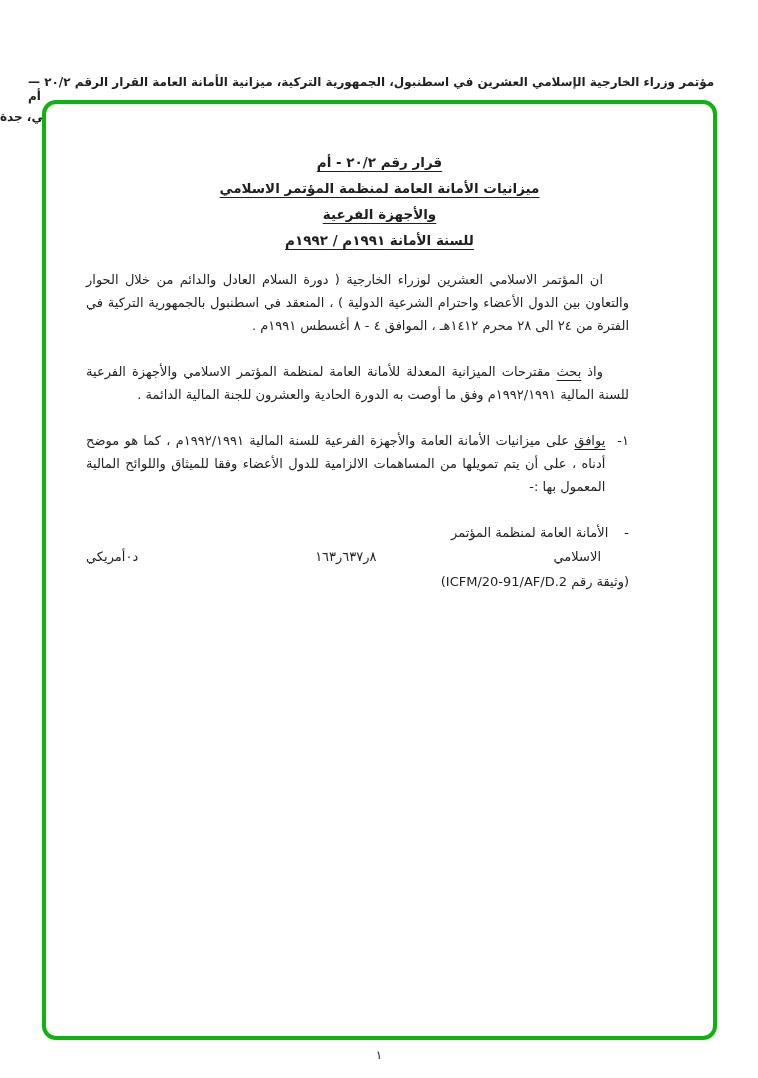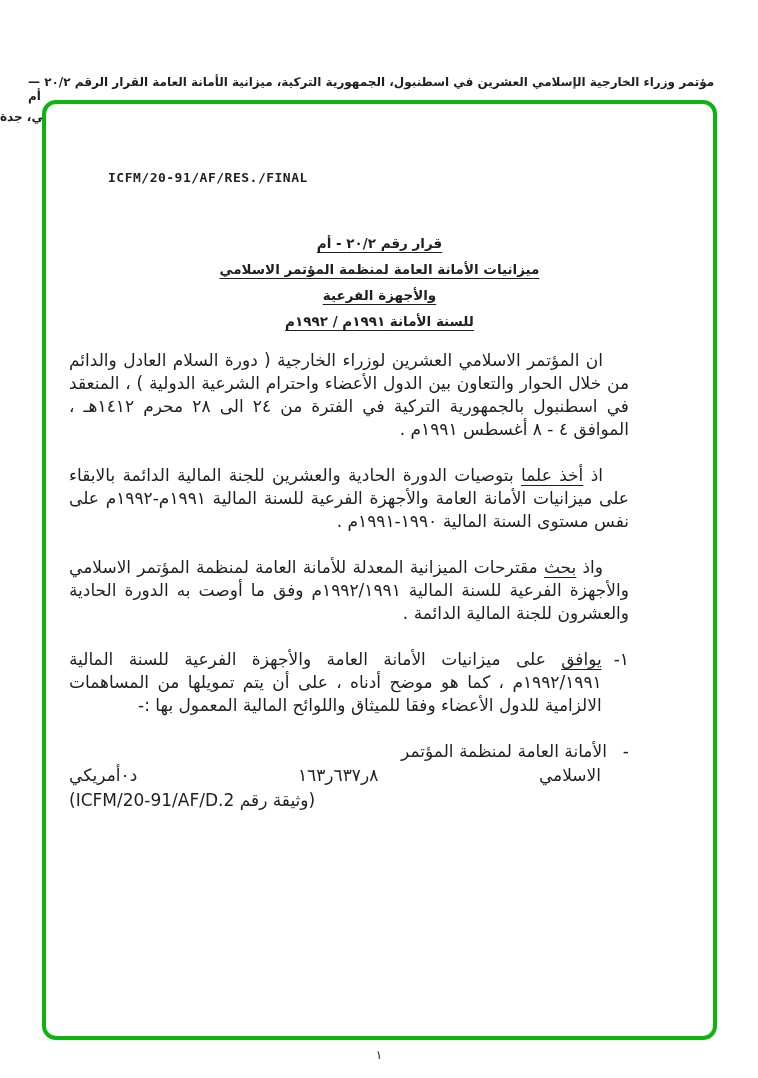--- a/index.html
+++ b/index.html
@@ -20,61 +20,59 @@
     border:4px solid #0cb40c; border-radius:14px; background:#fff;
   }
   .doc-ref {
     margin:66px 0 0 62px; direction:ltr; text-align:left;
     font-family:"DejaVu Sans Mono", monospace; font-size:13px; font-weight:bold; letter-spacing:0.5px;
   }
   .title-block { margin-top:50px; text-align:center; direction:rtl; font-weight:bold; font-size:13.5px; }
   .t-line { margin-bottom:10px; }
   .u { text-decoration:underline; text-underline-offset:4px; text-decoration-thickness:1.2px; }
 
-  .doc-body { direction:rtl; margin-top:20px; padding:0 84px 0 23px; font-size:17px; line-height:23px; }
+  .doc-body { direction:rtl; margin-top:20px; padding:0 84px 0 40px; font-size:13px; line-height:23px; }
   .para { text-align:justify; margin-bottom:23px; }
   .indent { text-indent:26px; }
 
   .res-item { display:flex; gap:12px; margin-bottom:23px; }
   .item-num { white-space:nowrap; }
   .item-text { flex:1; margin-bottom:0; }
 
   .budget { margin-top:4px; }
   .budget-line1 { display:flex; gap:16px; }
   .budget-line2 { display:flex; justify-content:space-between; margin-left:0; margin-right:28px; margin-top:1px; }
-  .budget-note { margin-right:100px; text-align:left; margin-top:2px; }
+  .budget-note { text-align:right; margin-top:2px; }
 
   .page-number { position:absolute; bottom:16px; left:0; right:0; text-align:center; font-size:12px; }
 </style>
 </head>
 <body>
 
 <div class="page">
 
   <header class="page-header">
     <div class="header-title">مؤتمر وزراء الخارجية الإسلامي العشرين في اسطنبول، الجمهورية التركية، ميزانية الأمانة العامة القرار الرقم ٢٠/٢ — أم</div>
     <div class="header-source">المصدر :  منظمة المؤتمر الإسلامي، جدة</div>
   </header>
 
   <div class="doc-frame" style="border-color: rgb(12, 180, 12);">
 
-    <div class="doc-ref">ICFM/20-91/AF/RES./FINAL</div>
 
     <div class="title-block">
       <div class="t-line"><span class="u">قرار رقم ٢٠/٢ - أم</span></div>
       <div class="t-line"><span class="u">ميزانيات الأمانة العامة لمنظمة المؤتمر الاسلامي</span></div>
       <div class="t-line"><span class="u">والأجهزة الفرعية</span></div>
       <div class="t-line"><span class="u">للسنة الأمانة ١٩٩١م / ١٩٩٢م</span></div>
     </div>
 
     <div class="doc-body">
 
       <p class="para indent"><span>ان المؤتمر الاسلامي العشرين لوزراء الخارجية ( دورة السلام العادل والدائم من خلال الحوار والتعاون بين الدول الأعضاء واحترام الشرعية الدولية ) ، المنعقد في اسطنبول بالجمهورية التركية في الفترة من ٢٤ الى ٢٨ محرم ١٤١٢هـ ، الموافق ٤ - ٨ أغسطس ١٩٩١م .</span></p>
 
-      <p class="para indent"><span>اذ </span><span class="u">أخذ علما</span><span> بتوصيات الدورة الحادية والعشرين للجنة المالية الدائمة بالابقاء على ميزانيات الأمانة العامة والأجهزة الفرعية للسنة المالية ١٩٩١م-١٩٩٢م على نفس مستوى السنة المالية ١٩٩٠-١٩٩١م .</span></p>
 
       <p class="para indent"><span>واذ </span><span class="u">بحث</span><span> مقترحات الميزانية المعدلة للأمانة العامة لمنظمة المؤتمر الاسلامي والأجهزة الفرعية للسنة المالية ١٩٩٢/١٩٩١م وفق ما أوصت به الدورة الحادية والعشرون للجنة المالية الدائمة .</span></p>
 
       <div class="res-item">
         <span class="item-num">١-</span>
         <p class="para item-text"><span class="u">يوافق</span><span> على ميزانيات الأمانة العامة والأجهزة الفرعية للسنة المالية ١٩٩٢/١٩٩١م ، كما هو موضح أدناه ، على أن يتم تمويلها من المساهمات الالزامية للدول الأعضاء وفقا للميثاق واللوائح المالية المعمول بها :-</span></p>
       </div>
 
       <div class="budget">
         <div class="budget-line1">

